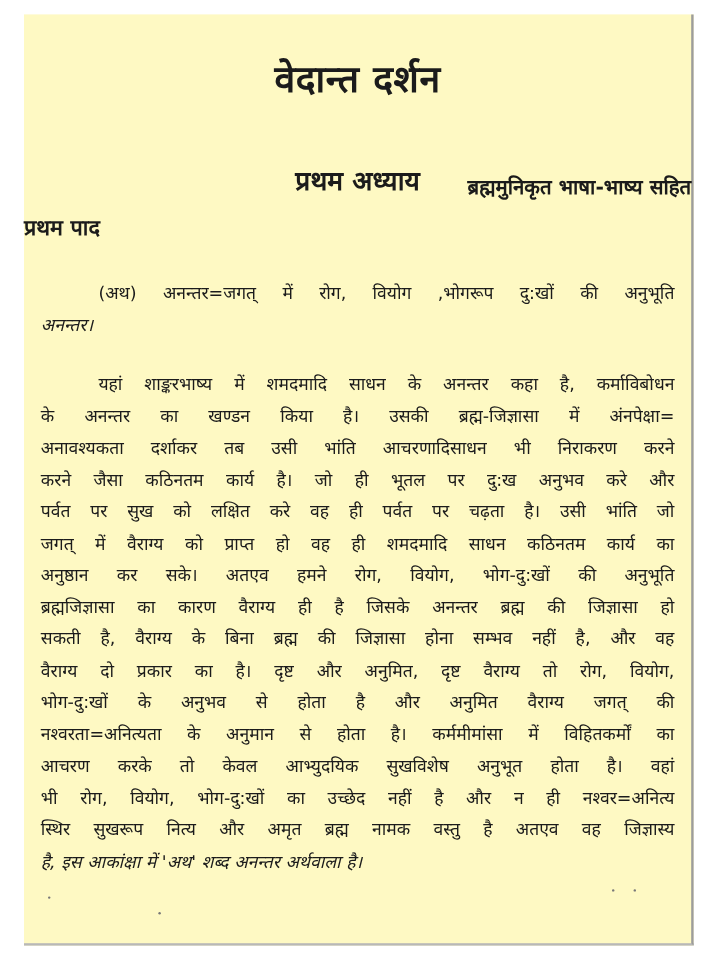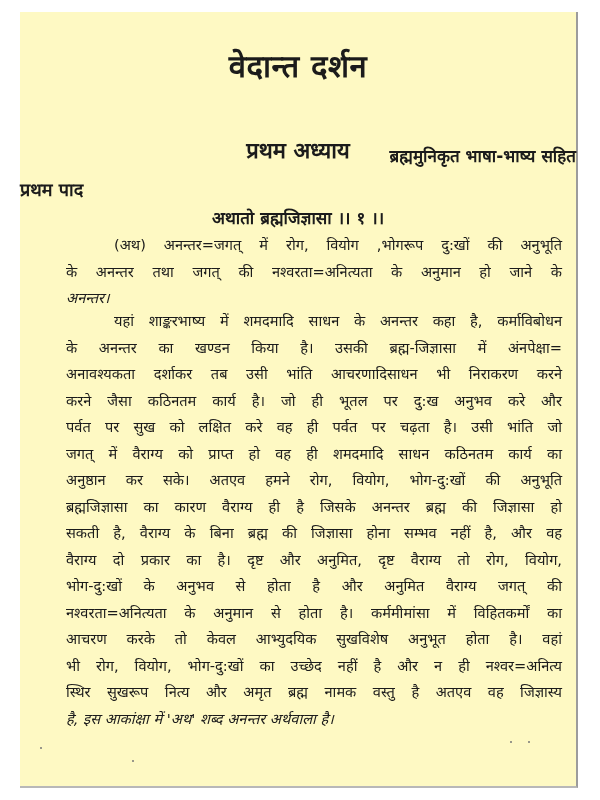--- a/index.html
+++ b/index.html
@@ -32,40 +32,38 @@
     font-size:18px; font-weight:bold;
   }
   .sutra {
     position:absolute; left:0; right:0; top:194px; text-align:center;
     font-size:17px; font-weight:bold;
   }
   .body-text {
     position:absolute; left:14px; width:528px;
     font-size:14.6px; line-height:26.5px;
   }
-  .line { display:block; white-space:nowrap; text-align:justify; text-align-last:justify;margin-left:32px; }
+  .line { display:block; white-space:nowrap; text-align:justify; text-align-last:justify; }
   .line.last { text-align-last:left;font-style:italic; }
   .indent { padding-left:48px; }
   #para1 { top:220px; }
   #para2 { top:296px; }
   .speck { position:absolute; width:2px; height:2px; background:#777; border-radius:50%; }
 </style>
 </head>
 <body>
 
 <div class="page">
   <div class="title">वेदान्त दर्शन</div>
   <div class="subtitle">ब्रह्ममुनिकृत भाषा-भाष्य सहित</div>
   <div class="chapter">प्रथम अध्याय</div>
   <div class="section">प्रथम पाद</div>
-  <div class="sutra">अथातो ब्रह्मजिज्ञासा ।। १ ।।</div>
 
   <div class="body-text" id="para1">
     <span class="line indent">(अथ) अनन्तर=जगत् में रोग, वियोग ,भोगरूप दु:खों की अनुभूति</span>
-    <span class="line">के अनन्तर तथा जगत् की नश्वरता=अनित्यता के अनुमान हो जाने के</span>
     <span class="line last">अनन्तर।</span>
   </div>
 
   <div class="body-text" id="para2">
     <span class="line indent">यहां शाङ्करभाष्य में शमदमादि साधन के अनन्तर कहा है, कर्माविबोधन</span>
     <span class="line">के अनन्तर का खण्डन किया है। उसकी ब्रह्म-जिज्ञासा में अंनपेक्षा=</span>
     <span class="line">अनावश्यकता दर्शाकर तब उसी भांति आचरणादिसाधन भी निराकरण करने</span>
     <span class="line">करने जैसा कठिनतम कार्य है। जो ही भूतल पर दु:ख अनुभव करे और</span>
     <span class="line">पर्वत पर सुख को लक्षित करे वह ही पर्वत पर चढ़ता है। उसी भांति जो</span>
     <span class="line">जगत् में वैराग्य को प्राप्त हो वह ही शमदमादि साधन कठिनतम कार्य का</span>

